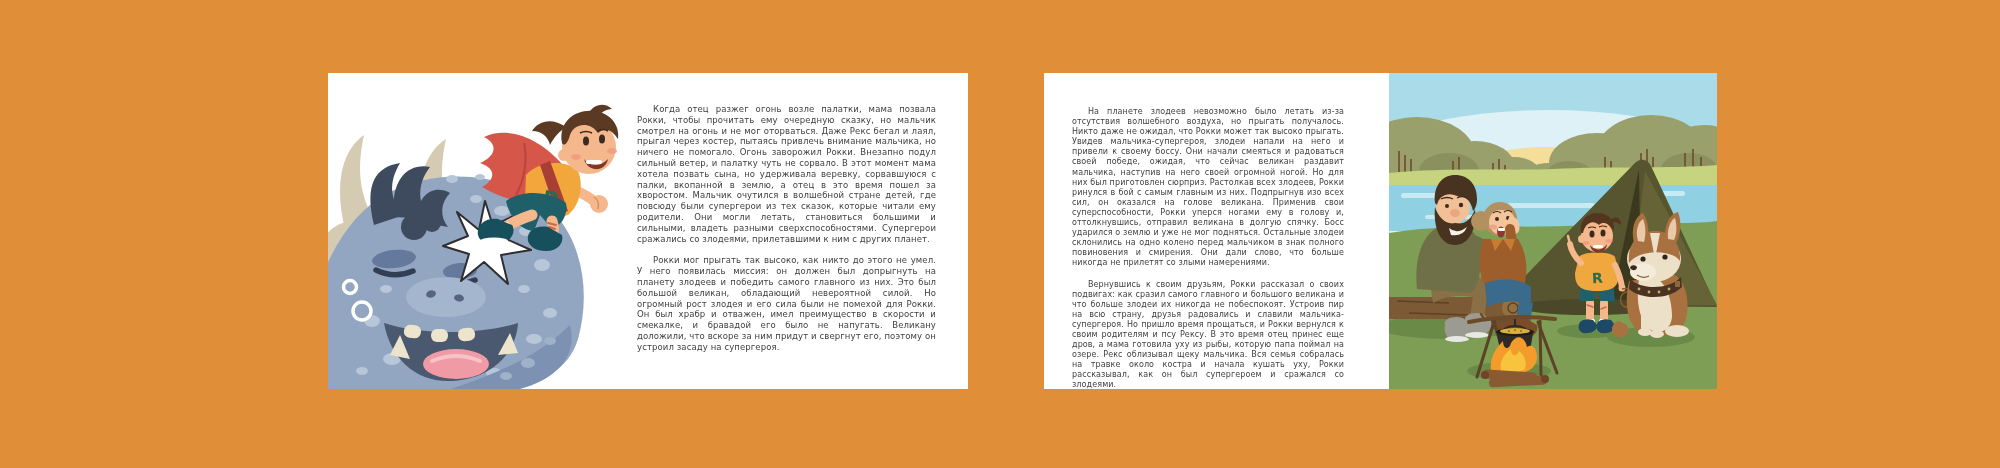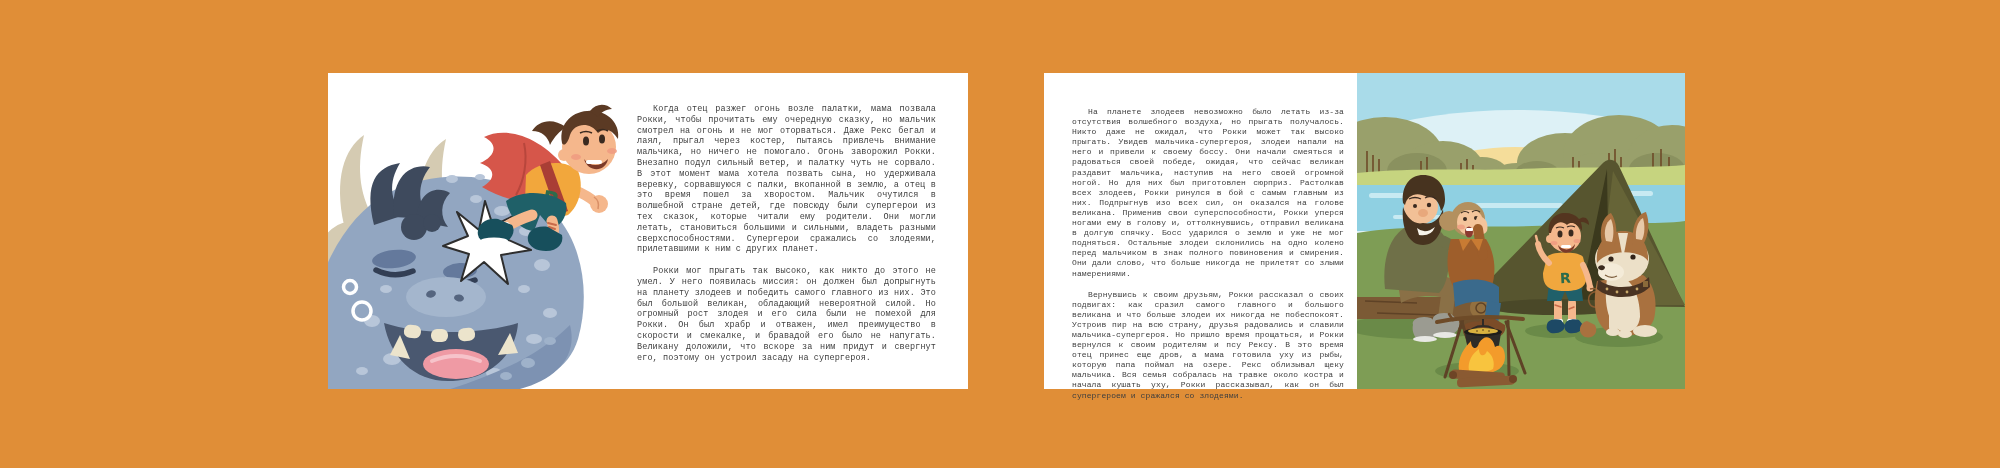--- a/index.html
+++ b/index.html
@@ -5,26 +5,26 @@
   html,body { margin:0; padding:0; }
   .stage {
     position:relative; width:2000px; height:468px;
     background:#E08E37; overflow:hidden;
     font-family:"DejaVu Sans", sans-serif;
   }
   .page {
     position:absolute; top:73px; height:316px; background:#FFFFFF;
   }
   .page-left  { left:328px;  width:640px; }
-  .page-right { left:1044px; width:641px; }
+  .page-right { left:1044px; width:641px;padding-left:32px; }
   .illu { position:absolute; top:0; }
   .illu-left  { left:0; width:315px; height:316px; }
   .illu-right { right:0; width:328px; height:316px; }
   .text-col {
-    position:absolute; color:#3E3E3E; text-align:justify;font-family:Liberation Mono, monospace;
+    position:absolute; color:#3E3E3E; text-align:justify;
   }
   .text-col-left  { left:309px; top:31px; width:299px; font-size:8.5px; line-height:10.8px; }
   .text-col-right { left:28px;  top:34px; width:272px; font-size:8px;   line-height:10.1px; }
   .text-col p { margin:0 0 11px 0; text-indent:16px; letter-spacing:0.1px; }
   .text-col p:last-child { margin-bottom:0; }
   svg { display:block; }
   .shirt-letter-left  { font-family:"DejaVu Sans", sans-serif; font-size:22px; font-weight:bold; }
   .shirt-letter-right { font-family:"DejaVu Sans", sans-serif; font-size:14px; font-weight:bold; }
 </style>
 </head>

